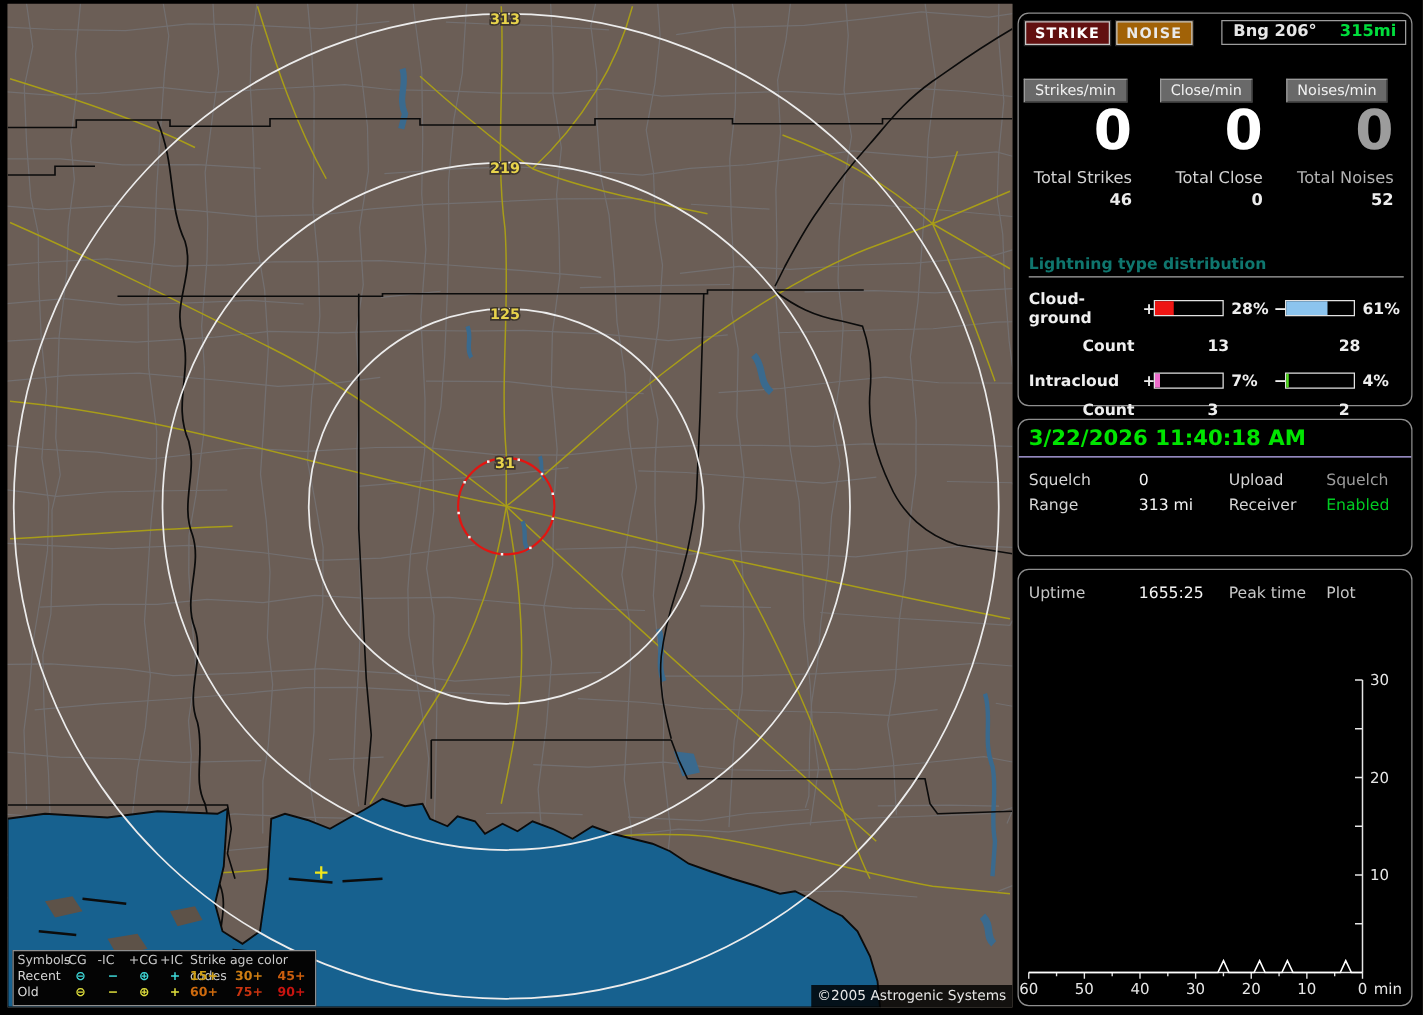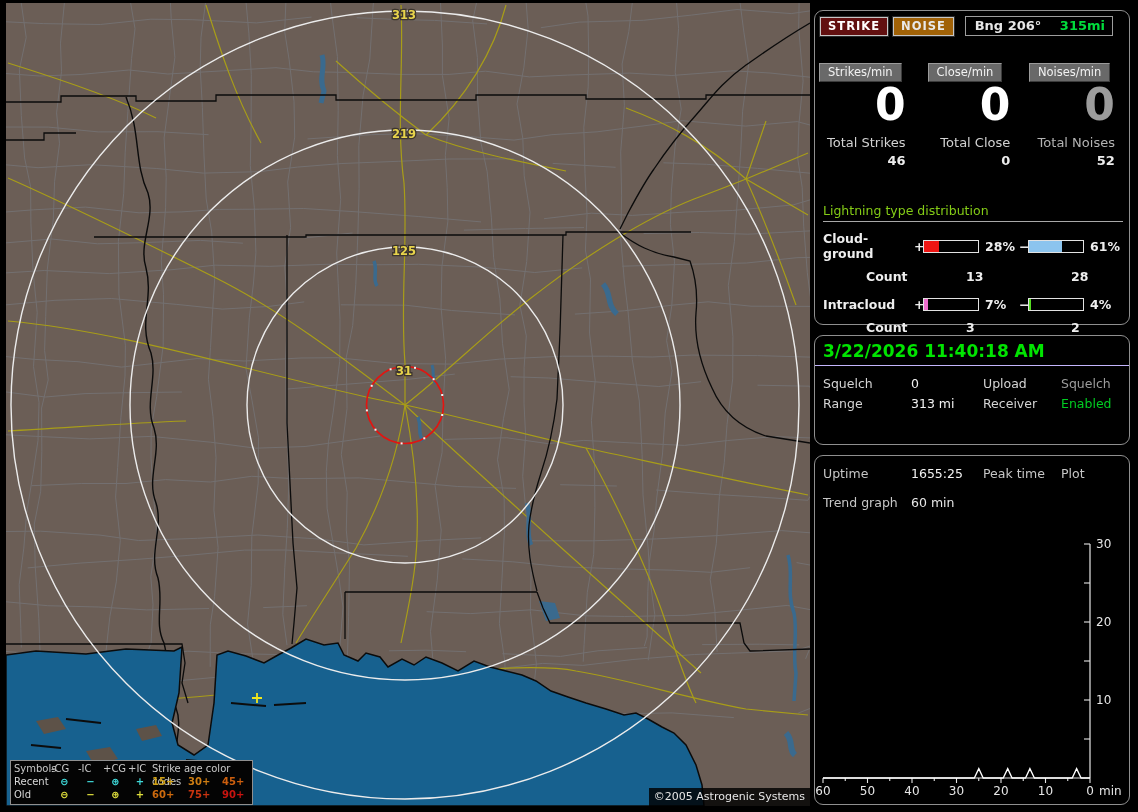--- a/index.html
+++ b/index.html
@@ -23,37 +23,37 @@
          border-radius:9px;box-sizing:border-box;color:#e6e6e6;}
   #panelA{top:10px;height:315px;}
   #panelB{top:335px;height:110px;}
   #panelC{top:455px;height:350px;}
   
   .btnrow{position:absolute;left:5px;top:6px;display:flex;gap:5px;}
   .tbtn{font-size:11.5px;font-weight:bold;letter-spacing:1px;padding:1px 7px 2px 7px;
         border:1px solid #c6c6c6;box-shadow:0 0 0 1px #2b2b2b;}
   .tbtn.strike{background:#621010;color:#fff;}
   .tbtn.noise{background:#a16207;color:#e9e9e9;}
-  .bngbox{position:absolute;right:16px;top:5px;border:1px solid #9d9d9d;background:#000;
+  .bngbox{position:absolute;right:4px;top:5px;border:1px solid #9d9d9d;background:#000;
           font-size:13px;font-weight:bold;padding:1px 7px 2px 9px;white-space:nowrap;}
   .bngbox .rng{margin-left:14px;}
   
   .cols{position:absolute;left:0;top:50px;width:100%;display:flex;}
   .statcol{width:33.33%;text-align:right;padding-right:14px;box-sizing:border-box;}
   .mini{display:inline-block;background:#696969;color:#f2f2f2;font-size:11.5px;
         padding:1px 8px 2px 8px;border:1px solid #3c3c3c;border-top-color:#9b9b9b;border-left-color:#9b9b9b;}
   .statcol .minwrap{text-align:center;}
   .zero{font-size:44px;font-weight:bold;line-height:40px;margin-top:3px;color:#fff;}
   .tlabel{font-size:13px;margin-top:10px;color:#d2d2d2;}
   .tval{font-size:13px;font-weight:bold;margin-top:3px;color:#ececec;}
   .dimtxt{color:#9c9c9c !important;}
   .dimlbl{color:#b3b3b3 !important;}
   
   .dist{position:absolute;left:8px;right:6px;top:192px;}
-  .dist .title{font-size:12.5px;color:#84cc16;padding-bottom:3px;border-bottom:1px solid #a8a8a8;}
+  .dist .title{font-size:12.5px;color:#0f766e;padding-bottom:3px;border-bottom:1px solid #a8a8a8;font-weight:bold;}
   .drow{display:grid;grid-template-columns:91px 9px 58px 38px 9px 58px auto;align-items:center;
         margin-top:9px;font-size:12.5px;font-weight:bold;color:#eee;}
   .drow .bar{width:54px;height:11px;border:1px solid #e2e2e2;background:#000;}
   .drow .bar>div{height:100%;}
   .drow .pct{padding-left:4px;}
   .crow{display:grid;grid-template-columns:91px 9px 58px 38px 9px 58px auto;margin-top:8px;
         font-size:12.5px;font-weight:bold;color:#eee;}
   .crow span{padding-left:3px;margin-left:40px;}
   
   .dt{font-size:17px;font-weight:bold;color:#00e400;padding:5px 8px 4px 8px;border-bottom:1px solid #c4b5fd;}
@@ -320,24 +320,20 @@
 
   <div class="panel" id="panelC">
     <div class="rows">
       <div class="r4">
         <span class="lab">Uptime</span>
         <span class="val">1655:25</span>
         <span class="lab">Peak time</span>
         <span class="lab">Plot</span>
       </div>
     </div>
-    <div class="trendrow">
-      <span class="lab">Trend graph</span>
-      <span class="val">60 min</span>
-    </div>
     <svg id="trendsvg" width="314" height="268">
         <path d="M8,244 L275,244 M275,10 L275,244" stroke="#e6e6e6" stroke-width="1.2" fill="none"></path>
         <path d="M269,205 L275,205" stroke="#e6e6e6" stroke-width="1.1"></path>
         <path d="M269,166 L275,166" stroke="#e6e6e6" stroke-width="1.1"></path>
         <path d="M269,127 L275,127" stroke="#e6e6e6" stroke-width="1.1"></path>
         <path d="M269,88 L275,88" stroke="#e6e6e6" stroke-width="1.1"></path>
         <path d="M269,49 L275,49" stroke="#e6e6e6" stroke-width="1.1"></path>
         <path d="M269,10 L275,10" stroke="#e6e6e6" stroke-width="1.1"></path>
         <text x="281" y="170" font-size="12" fill="#e6e6e6" font-family="&quot;DejaVu Sans&quot;,sans-serif">10</text>
         <text x="281" y="92" font-size="12" fill="#e6e6e6" font-family="&quot;DejaVu Sans&quot;,sans-serif">20</text>

